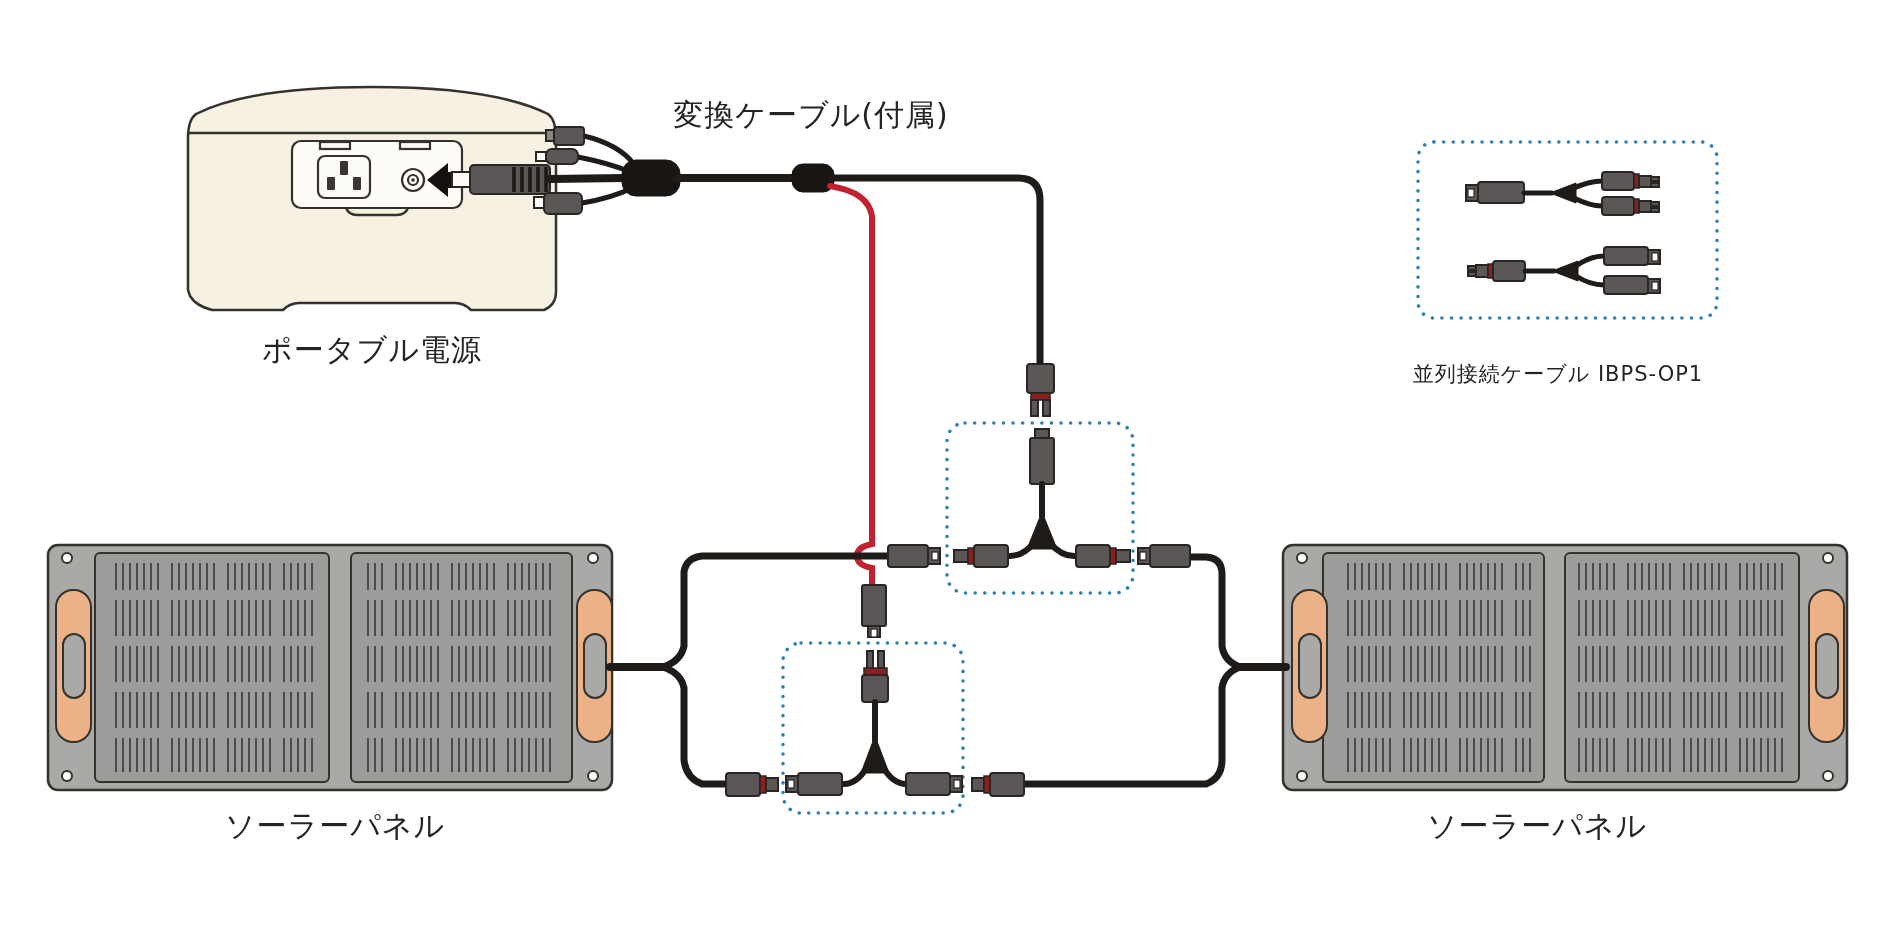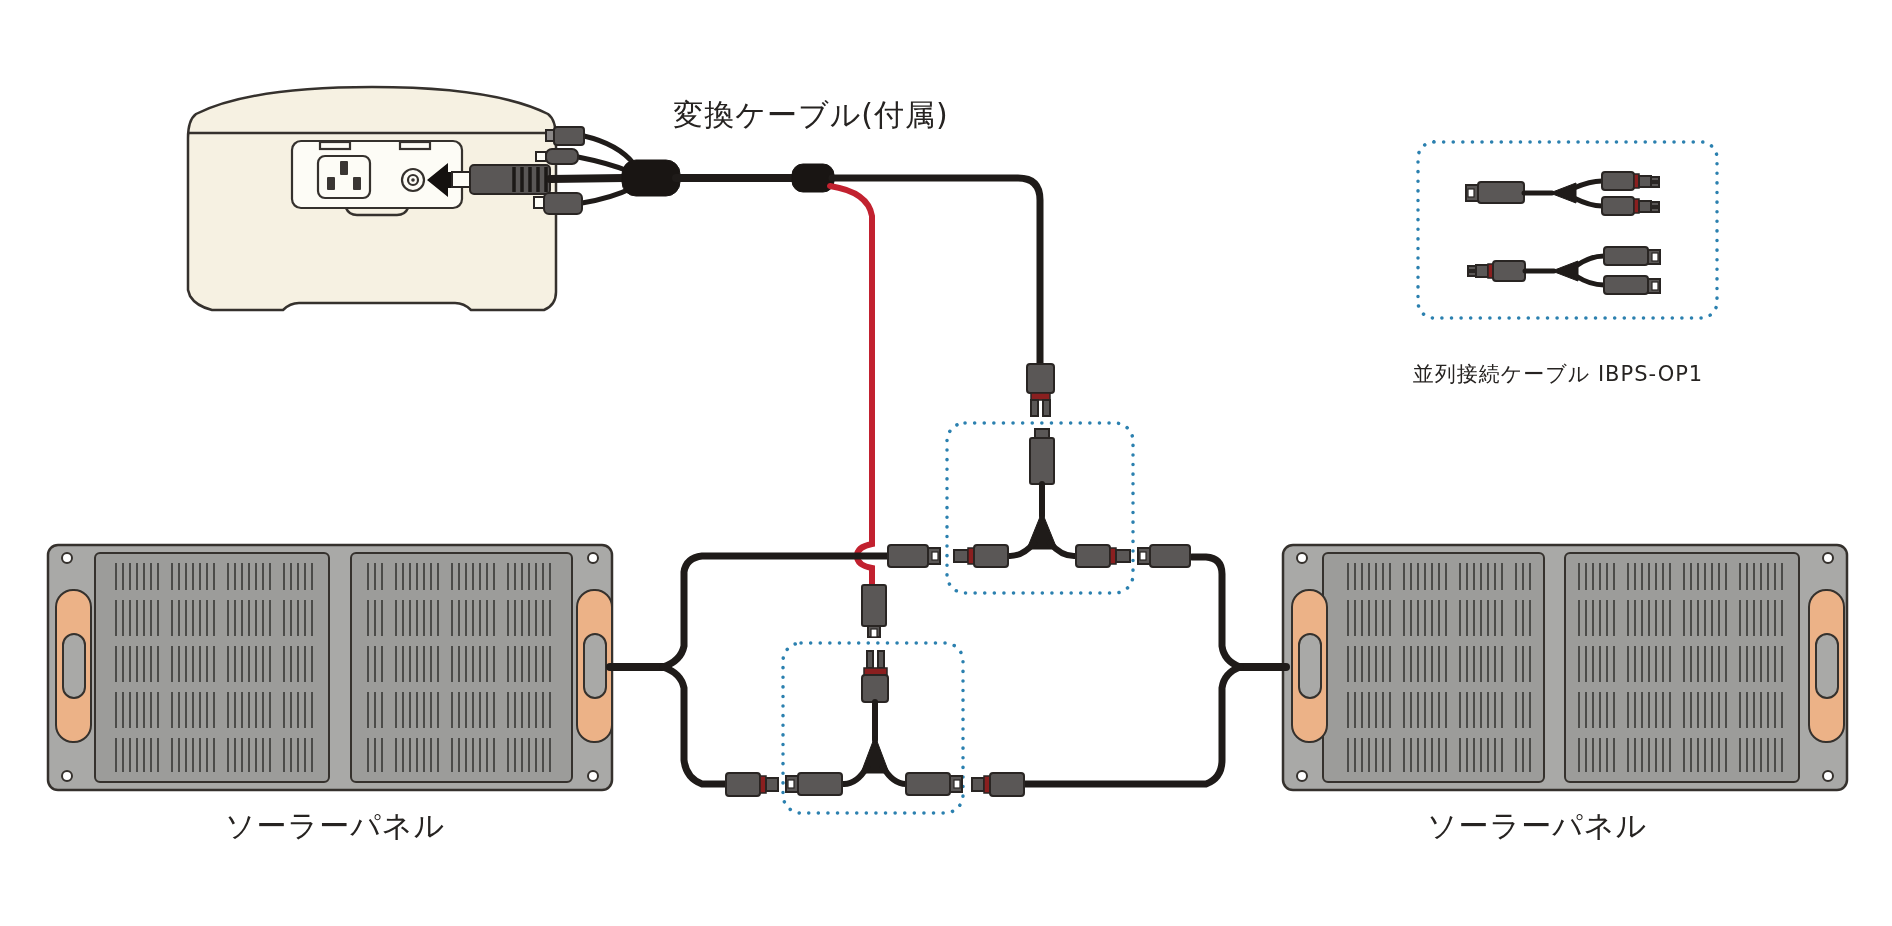--- a/index.html
+++ b/index.html
@@ -290,16 +290,17 @@
         <rect class="cn" x="1648" y="250" width="12" height="14"></rect>
         <rect class="notch" x="1652" y="253" width="6" height="8"></rect>
         <rect class="cn" x="1604" y="276" width="44" height="18" rx="3"></rect>
         <rect class="cn" x="1648" y="279" width="12" height="14"></rect>
         <rect class="notch" x="1652" y="282" width="6" height="8"></rect>
       </g>
     </g>
   </svg>
 
   <div class="lbl" style="left:811px;top:95px;">変換ケーブル(付属)</div>
+  <div class="lbl" style="left:372px;top:330px;">ポータブル電源</div>
   <div class="lbl" style="left:1558px;top:360px;font-size:21px;">並列接続ケーブル IBPS-OP1</div>
   <div class="lbl" style="left:335px;top:806px;">ソーラーパネル</div>
   <div class="lbl" style="left:1537px;top:806px;">ソーラーパネル</div>
 </div>
 
 </body></html>

